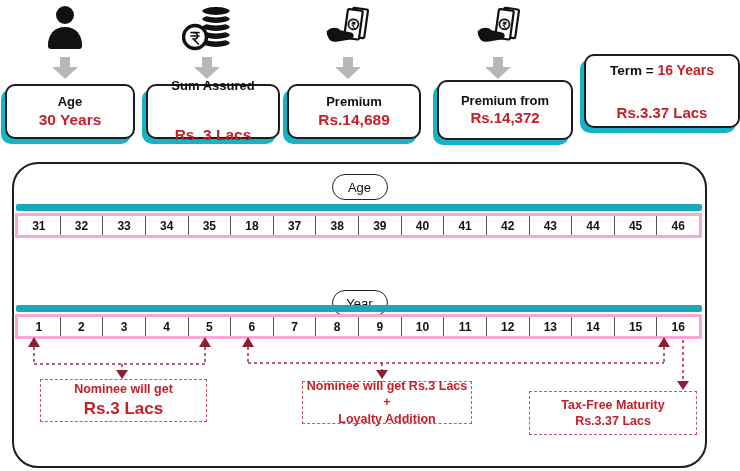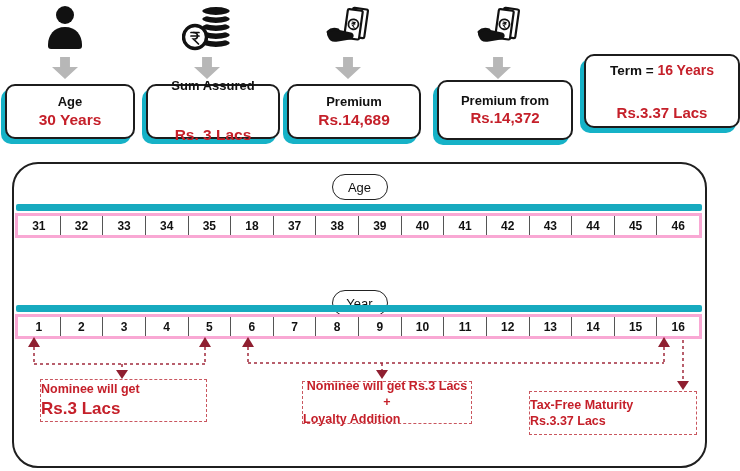--- a/index.html
+++ b/index.html
@@ -45,21 +45,21 @@
   }
   .cell{
     flex:1;display:flex;align-items:center;justify-content:center;
     font-size:12px;font-weight:bold;color:#111;border-right:1px solid #555;
   }
   .cell:last-child{border-right:none;}
 
   
   .note-box{
     position:absolute;border:1.5px dashed #c9565f;background:#fff;
-    display:flex;flex-direction:column;align-items:flex-start;justify-content:center;
+    display:flex;flex-direction:column;align-items:center;justify-content:center;
     text-align:center;line-height:1.3;
   }
   .note-l1{font-size:12.5px;font-weight:bold;color:#c5202a;}
   .note-l2-big{font-size:17px;font-weight:bold;color:#c5202a;}
   .note-l2{font-size:12.5px;font-weight:bold;color:#c5202a;}
 
   .overlay{position:absolute;left:0;top:0;pointer-events:none;}
 </style>
 </head>
 <body>

